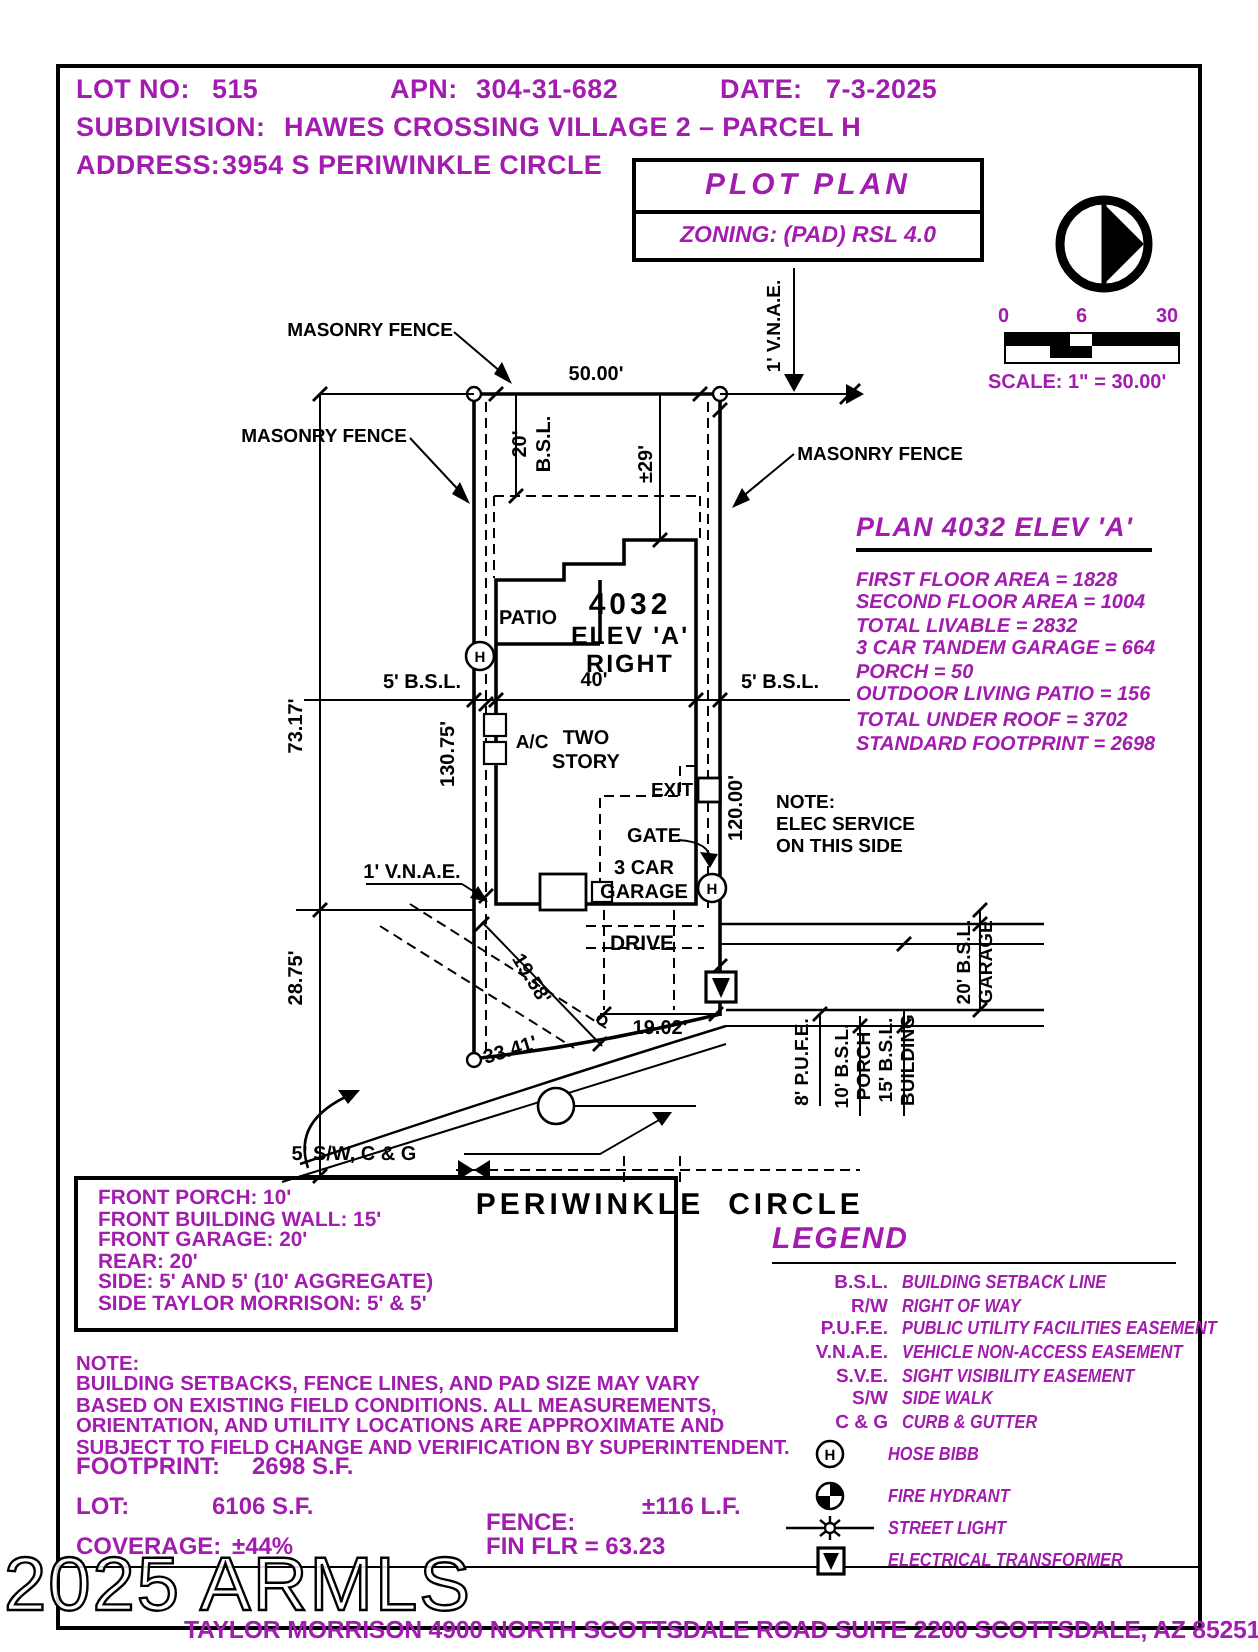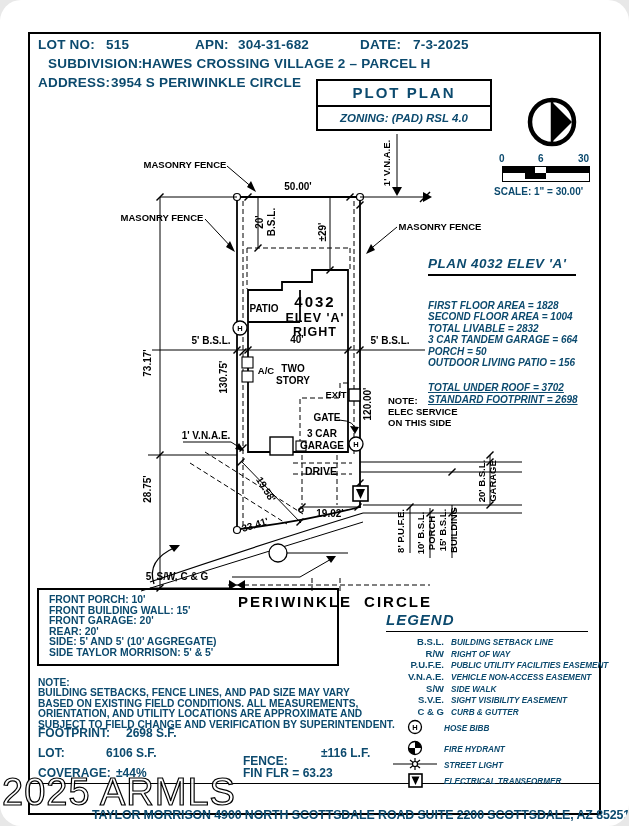--- a/index.html
+++ b/index.html
@@ -1,45 +1,45 @@
 <!DOCTYPE html>
 <html><head>
 <meta charset="utf-8">
 <style>
   html,body{margin:0;padding:0;background:#e8e8e8;}
   .page{position:relative;width:629px;height:826px;background:#ffffff;overflow:hidden;
-        font-family:"Liberation Sans",sans-serif;color:#0c4a6e;border-radius:21px;}
+        font-family:"Liberation Sans",sans-serif;color:#a21caf;}
   .abs{position:absolute;}
   .page-border{position:absolute;left:28px;top:32px;width:569px;height:779px;border:2px solid #000;}
 
   
   .header{position:absolute;left:38px;top:37px;font-size:13.5px;font-weight:700;letter-spacing:.2px;}
   .hrow{position:relative;height:19px;white-space:nowrap;}
   .hrow span{position:absolute;top:0;}
 
   
   .title-box{position:absolute;left:316px;top:79px;width:172px;border:2px solid #000;text-align:center;}
-  .title-box .tb-title{height:24px;line-height:24px;font-size:15px;font-weight:700;letter-spacing:2px;}
+  .title-box .tb-title{height:24px;line-height:24px;font-size:15px;font-weight:700;font-style:italic;letter-spacing:2px;}
   .title-box .tb-zoning{height:22px;line-height:22px;font-size:11.5px;font-weight:700;font-style:italic;border-top:2px solid #000;}
 
   
   .scalebar{position:absolute;left:502px;top:153px;width:88px;font-weight:700;}
   .scalebar .tick{position:absolute;top:0;font-size:10px;}
   .sb-bar{position:absolute;top:13px;left:0;width:86px;height:14px;border:1px solid #000;}
   .sb-row{display:flex;height:6px;}
   .sb-seg{height:6px;}
   .sb-label{position:absolute;top:33px;left:-8px;font-size:10px;white-space:nowrap;}
 
   
   .plan-info{position:absolute;left:428px;top:256px;width:172px;}
   .pi-title{font-size:13.5px;font-weight:700;font-style:italic;letter-spacing:.5px;border-bottom:2px solid #000;
             padding-bottom:3px;white-space:nowrap;width:148px;}
-  .pi-lines{margin-top:24px;}
+  .pi-lines{margin-top:9px;}
   .pi-line{font-size:10px;font-weight:700;font-style:italic;line-height:11.4px;white-space:nowrap;}
-  .pi-totals{margin-top:14px;text-decoration:underline;}
+  .pi-totals{margin-top:2px;}
 
   
   .setbacks{position:absolute;left:37px;top:588px;width:288px;border:2px solid #000;padding:5px 0 5px 10px;}
   .sb-line{font-size:10.4px;font-weight:700;line-height:10.6px;white-space:nowrap;}
 
   
   .note{position:absolute;left:38px;top:678px;}
   .note-line{font-size:10.2px;font-weight:700;line-height:10.4px;white-space:nowrap;}
 
   
@@ -77,21 +77,21 @@
   <div class="header">
     <div class="hrow">
       <span style="left:0">LOT NO:</span>
       <span style="left:68px">515</span>
       <span style="left:157px">APN:</span>
       <span style="left:200px">304-31-682</span>
       <span style="left:322px">DATE:</span>
       <span style="left:375px">7-3-2025</span>
     </div>
     <div class="hrow">
-      <span style="left:10px">SUBDIVISION:</span>
+      <span style="left:0">SUBDIVISION:</span>
       <span style="left:104px">HAWES CROSSING VILLAGE 2 – PARCEL H</span>
     </div>
     <div class="hrow">
       <span style="left:0">ADDRESS:</span>
       <span style="left:73px">3954 S PERIWINKLE CIRCLE</span>
     </div>
   </div>
 
   <div class="title-box">
     <div class="tb-title">PLOT PLAN</div>
@@ -379,26 +379,26 @@
     </div>
     <div class="legend-row">
       <span class="legend-abbr">P.U.F.E.</span>
       <span class="legend-def">PUBLIC UTILITY FACILITIES EASEMENT</span>
     </div>
     <div class="legend-row">
       <span class="legend-abbr">V.N.A.E.</span>
       <span class="legend-def">VEHICLE NON-ACCESS EASEMENT</span>
     </div>
     <div class="legend-row">
+      <span class="legend-abbr">S.V.E.</span>
+      <span class="legend-def">SIGHT VISIBILITY EASEMENT</span>
+    </div>
+    <div class="legend-row">
       <span class="legend-abbr">S/W</span>
       <span class="legend-def">SIDE WALK</span>
-    </div>
-    <div class="legend-row">
-      <span class="legend-abbr">S.V.E.</span>
-      <span class="legend-def">SIGHT VISIBILITY EASEMENT</span>
     </div>
     <div class="legend-row">
       <span class="legend-abbr">C &amp; G</span>
       <span class="legend-def">CURB &amp; GUTTER</span>
     </div>
 
     <div class="legend-symrow" style="margin-top:2px">
       <span class="legend-icon">
         <svg width="16" height="16" viewBox="0 0 16 16">
             <circle cx="8" cy="8" r="6.5" fill="none" stroke="#000" stroke-width="1.3"></circle>

